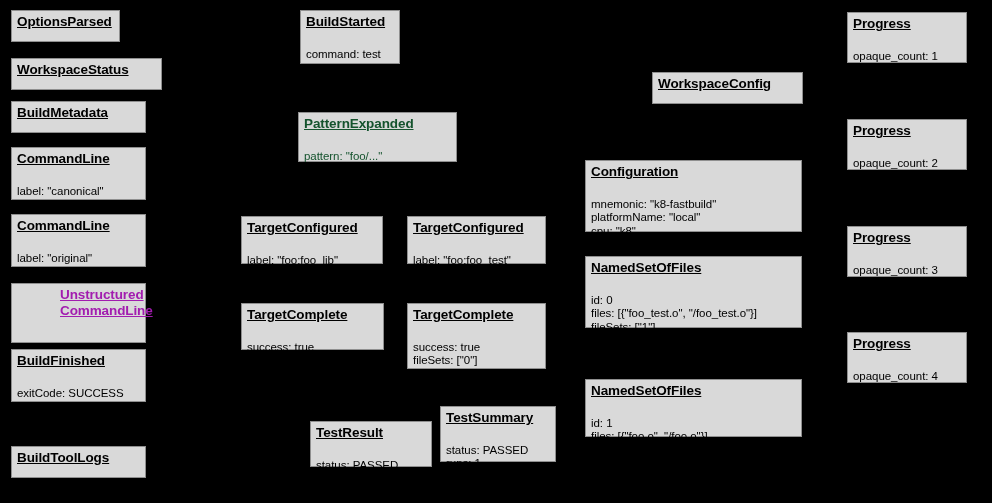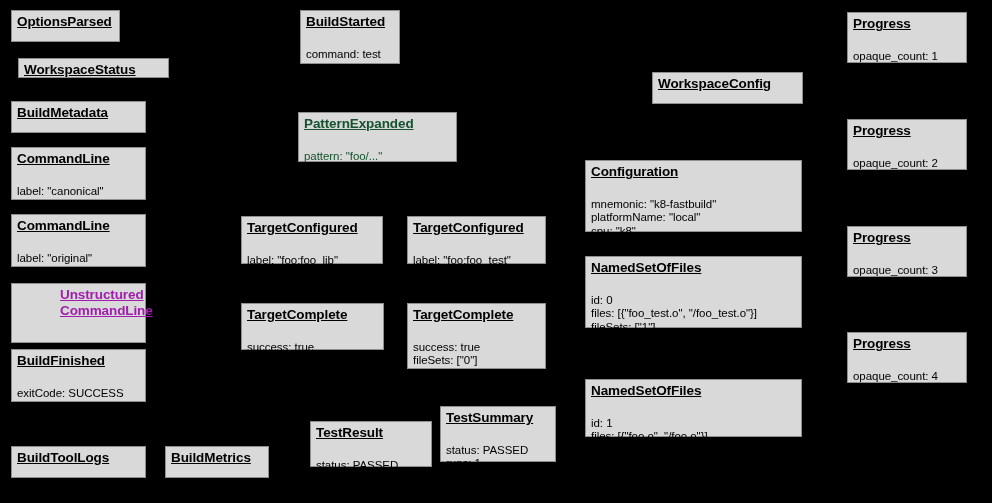--- a/index.html
+++ b/index.html
@@ -46,21 +46,21 @@
   }
 </style>
 </head>
 <body>
 
 <div id="canvas" style="width: 992px; height: 503px; background: rgb(0, 0, 0);">
     <div class="node" style="left: 11px; top: 10px; width: 109px; height: 32px; background: rgb(217, 217, 217); border-color: rgb(143, 143, 143); color: rgb(0, 0, 0);">
       <span class="node-title">OptionsParsed</span>
       <span class="node-fields"></span>
     </div>
-    <div class="node" style="left: 18px; top: 58px; width: 151px; height: 20px; background: rgb(217, 217, 217); border-color: rgb(143, 143, 143); color: rgb(0, 0, 0);">
+    <div class="node" style="left: 11px; top: 58px; width: 151px; height: 32px; background: rgb(217, 217, 217); border-color: rgb(143, 143, 143); color: rgb(0, 0, 0);">
       <span class="node-title">WorkspaceStatus</span>
       <span class="node-fields"></span>
     </div>
     <div class="node" style="left: 11px; top: 101px; width: 135px; height: 32px; background: rgb(217, 217, 217); border-color: rgb(143, 143, 143); color: rgb(0, 0, 0);">
       <span class="node-title">BuildMetadata</span>
       <span class="node-fields"></span>
     </div>
     <div class="node" style="left: 11px; top: 147px; width: 135px; height: 53px; background: rgb(217, 217, 217); border-color: rgb(143, 143, 143); color: rgb(0, 0, 0);">
       <span class="node-title">CommandLine</span>
       <span class="node-fields">
@@ -79,24 +79,20 @@
       <span class="node-fields"></span>
     </div>
     <div class="node" style="left: 11px; top: 349px; width: 135px; height: 53px; background: rgb(217, 217, 217); border-color: rgb(143, 143, 143); color: rgb(0, 0, 0);">
       <span class="node-title">BuildFinished</span>
       <span class="node-fields">
         <span class="node-field">exitCode: SUCCESS</span>
       </span>
     </div>
     <div class="node" style="left: 11px; top: 446px; width: 135px; height: 32px; background: rgb(217, 217, 217); border-color: rgb(143, 143, 143); color: rgb(0, 0, 0);">
       <span class="node-title">BuildToolLogs</span>
-      <span class="node-fields"></span>
-    </div>
-    <div class="node" style="left: 165px; top: 446px; width: 104px; height: 32px; background: rgb(217, 217, 217); border-color: rgb(143, 143, 143); color: rgb(0, 0, 0);">
-      <span class="node-title">BuildMetrics</span>
       <span class="node-fields"></span>
     </div>
     <div class="node" style="left: 300px; top: 10px; width: 100px; height: 54px; background: rgb(217, 217, 217); border-color: rgb(143, 143, 143); color: rgb(0, 0, 0);">
       <span class="node-title">BuildStarted</span>
       <span class="node-fields">
         <span class="node-field">command: test</span>
       </span>
     </div>
     <div class="node" style="left: 298px; top: 112px; width: 159px; height: 50px; background: rgb(217, 217, 217); border-color: rgb(143, 143, 143); color: #14532d;">
       <span class="node-title">PatternExpanded</span>

